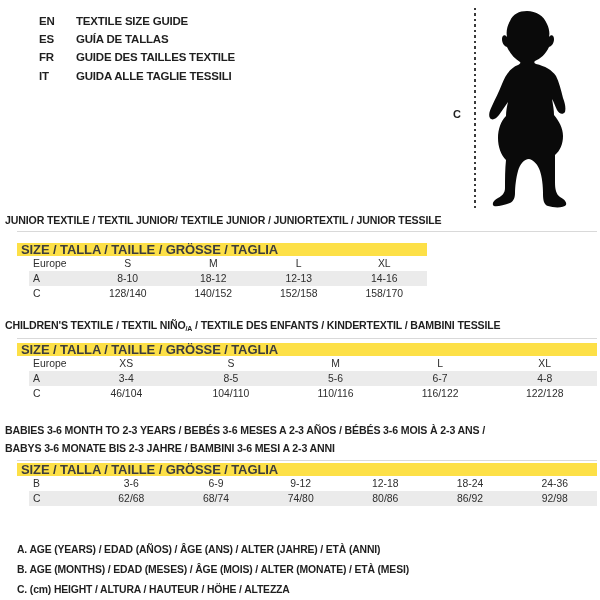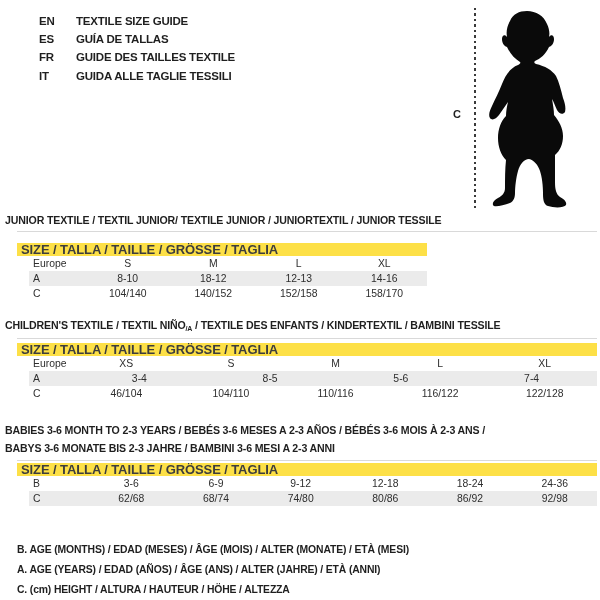--- a/index.html
+++ b/index.html
@@ -102,21 +102,21 @@
     </div>
     <div class="t-row">
       <span class="t-label">A</span>
       <span class="t-cell">8-10</span>
       <span class="t-cell">18-12</span>
       <span class="t-cell">12-13</span>
       <span class="t-cell">14-16</span>
     </div>
     <div class="t-row">
       <span class="t-label">C</span>
-      <span class="t-cell">104/140</span>
+      <span class="t-cell">128/140</span>
       <span class="t-cell">140/152</span>
       <span class="t-cell">152/158</span>
       <span class="t-cell">158/170</span>
     </div>
   </div>
 </div>
 
 <div class="t-title" style="top:319px">
   <span>CHILDREN'S TEXTILE / TEXTIL NIÑO</span><span class="sub">/A</span><span> / TEXTILE DES ENFANTS / KINDERTEXTIL / BAMBINI TESSILE</span>
 </div>
@@ -130,21 +130,22 @@
       <span class="t-cell">S</span>
       <span class="t-cell">M</span>
       <span class="t-cell">L</span>
       <span class="t-cell">XL</span>
     </div>
     <div class="t-row">
       <span class="t-label">A</span>
       <span class="t-cell">3-4</span>
       <span class="t-cell">8-5</span>
       <span class="t-cell">5-6</span>
-      <span class="t-cell">7-4</span>
+      <span class="t-cell">6-7</span>
+      <span class="t-cell">4-8</span>
     </div>
     <div class="t-row">
       <span class="t-label">C</span>
       <span class="t-cell">46/104</span>
       <span class="t-cell">104/110</span>
       <span class="t-cell">110/116</span>
       <span class="t-cell">116/122</span>
       <span class="t-cell">122/128</span>
     </div>
   </div>
@@ -173,16 +174,16 @@
       <span class="t-cell">68/74</span>
       <span class="t-cell">74/80</span>
       <span class="t-cell">80/86</span>
       <span class="t-cell">86/92</span>
       <span class="t-cell">92/98</span>
     </div>
   </div>
 </div>
 
 <div class="notes">
+  <div class="note-line">A. AGE (YEARS) / EDAD (AÑOS) / ÂGE (ANS) / ALTER (JAHRE) / ETÀ (ANNI)</div>
   <div class="note-line">B. AGE (MONTHS) / EDAD (MESES) / ÂGE (MOIS) / ALTER (MONATE) / ETÀ (MESI)</div>
-  <div class="note-line">A. AGE (YEARS) / EDAD (AÑOS) / ÂGE (ANS) / ALTER (JAHRE) / ETÀ (ANNI)</div>
   <div class="note-line">C. (cm) HEIGHT / ALTURA / HAUTEUR / HÖHE / ALTEZZA</div>
 </div>
 
 </body></html>

